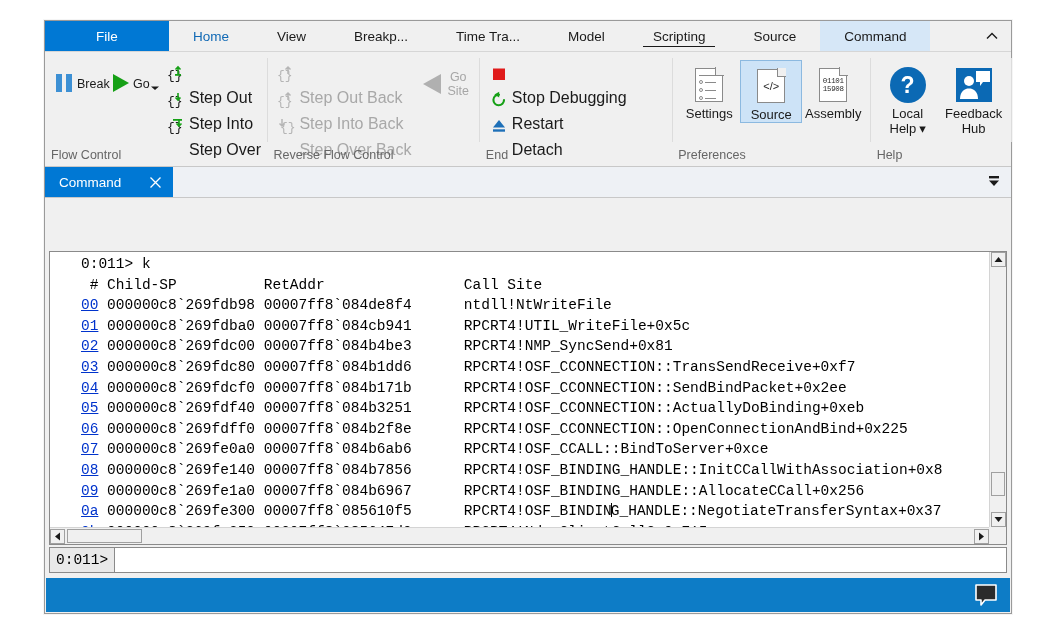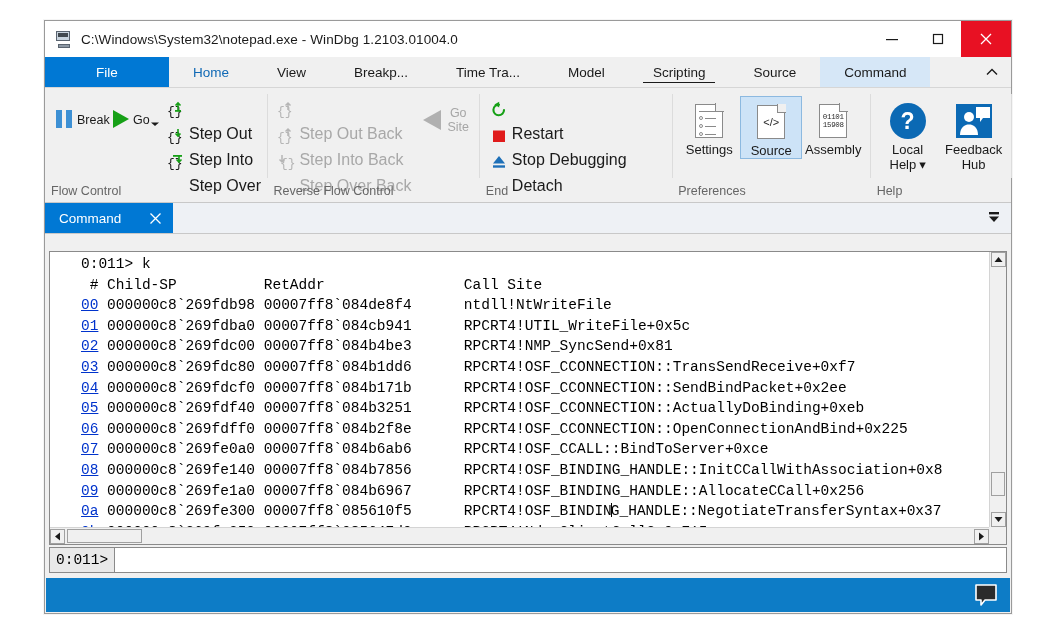--- a/index.html
+++ b/index.html
@@ -105,44 +105,20 @@
   .statusbar{position:absolute;left:1px;right:1px;bottom:1px;height:34px;background:#0d7cc6;display:flex;align-items:center;justify-content:flex-end;}
   .statusfb{width:28px;height:26px;margin-right:10px;display:flex;align-items:center;justify-content:center;}
 </style>
 </head>
 <body>
 
 <div class="desktop">
 
   <div class="window">
 
-    <div class="titlebar">
-      <div class="title-icon">
-        <div class="mon"></div>
-          <div class="base"></div>
-      </div>
-      <div class="title-text">C:\Windows\System32\notepad.exe  -  WinDbg 1.2103.01004.0</div>
-      <div class="wbtns">
-        <div class="wbtn">
-          <svg width="14" height="12" viewBox="0 0 14 12">
-              <rect x="1" y="6" width="12" height="1.2" fill="#1a1a1a"></rect>
-            </svg>
-        </div>
-        <div class="wbtn">
-          <svg width="14" height="14" viewBox="0 0 14 14">
-              <rect x="2.5" y="2.5" width="9" height="9" fill="none" stroke="#1a1a1a" stroke-width="1.2"></rect>
-            </svg>
-        </div>
-        <div class="wbtn close">
-          <svg width="14" height="14" viewBox="0 0 14 14">
-              <path d="M2 2 L12 12 M12 2 L2 12" stroke="#ffffff" stroke-width="1.3"></path>
-            </svg>
-        </div>
-      </div>
-    </div>
 
     <div class="tabstrip">
       <div class="tab file">File</div>
       <div class="tab home">Home</div>
       <div class="tab">View</div>
       <div class="tab">Breakp...</div>
       <div class="tab">Time Tra...</div>
       <div class="tab">Model</div>
       <div class="tab scripting">Scripting</div>
       <div class="tab">Source</div>
@@ -262,33 +238,33 @@
         <div class="gtitle">Reverse Flow Control</div>
       </div>
       <div class="gsep"></div>
 
       <div class="rgroup" style="min-width:180px;">
         <div class="gbody">
           <div class="stack">
             <div class="row">
               <div class="ic">
                 <svg width="18" height="18" viewBox="0 0 18 18">
+                    <rect x="3" y="3.5" width="12" height="11.5" fill="#e01b1b"></rect>
+                  </svg>
+              </div>
+              <div class="lab">Stop Debugging</div>
+            </div>
+            <div class="row">
+              <div class="ic">
+                <svg width="18" height="18" viewBox="0 0 18 18">
                     <path d="M14 9 A5.3 5.3 0 1 1 9 3.7" stroke="#16a016" stroke-width="2.1" fill="none" stroke-linecap="round"></path>
                     <path d="M9.2 0.8 L9.2 6.4 L4.4 3.6 Z" fill="#16a016"></path>
                   </svg>
               </div>
               <div class="lab">Restart</div>
-            </div>
-            <div class="row">
-              <div class="ic">
-                <svg width="18" height="18" viewBox="0 0 18 18">
-                    <rect x="3" y="3.5" width="12" height="11.5" fill="#e01b1b"></rect>
-                  </svg>
-              </div>
-              <div class="lab">Stop Debugging</div>
             </div>
             <div class="row">
               <div class="ic">
                 <svg width="18" height="18" viewBox="0 0 18 18">
                     <path d="M9 3 L15 10.5 L3 10.5 Z" fill="#1e70b8"></path>
                     <rect x="3" y="12.3" width="12" height="2.4" fill="#1e70b8"></rect>
                   </svg>
               </div>
               <div class="lab">Detach</div>
             </div>

